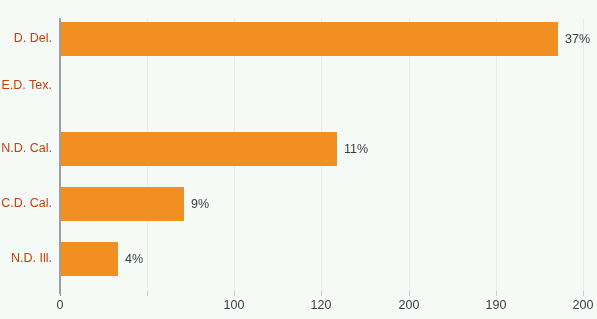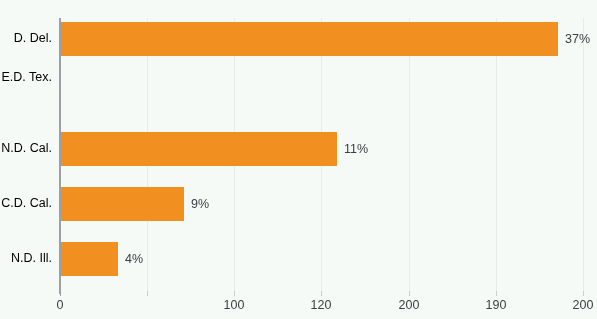--- a/index.html
+++ b/index.html
@@ -70,21 +70,21 @@
     white-space: nowrap;
     padding-left: 7px;
   }
 
   .cat-label {
     position: absolute;
     right: 0;
     width: 52px;
     text-align: right;
     font-size: 12.5px;
-    color: #000000;
+    color: #c2410c;
     white-space: nowrap;
   }
 
   .y-labels {
     position: absolute;
     left: 0;
     top: 18px;
     width: 52px;
     height: 273px;
   }
@@ -140,21 +140,21 @@
     <div class="bar-row" style="top:224px; width:523px;">
       <div class="bar" style="width:58px;"></div>
       <span class="bar-value-label" style="left:58px;">4%</span>
     </div>
   </div>
 
   <div class="axis-line-y"></div>
 
   <div class="y-labels">
     <span class="cat-label" style="top:13px;">D. Del.</span>
-    <span class="cat-label" style="top:52px;margin-left:8px;">E.D. Tex.</span>
+    <span class="cat-label" style="top:60px;margin-left:8px;">E.D. Tex.</span>
     <span class="cat-label" style="top:123px;">N.D. Cal.</span>
     <span class="cat-label" style="top:178px;">C.D. Cal.</span>
     <span class="cat-label" style="top:233px;padding-left:28px;">N.D. Ill.</span>
   </div>
 
   <div class="tick-mark" style="left:60px; background:#9aa0a6;"></div>
   <div class="tick-mark" style="left:147px;"></div>
   <div class="tick-mark" style="left:234px;"></div>
   <div class="tick-mark" style="left:321px;"></div>
   <div class="tick-mark" style="left:409px;"></div>

